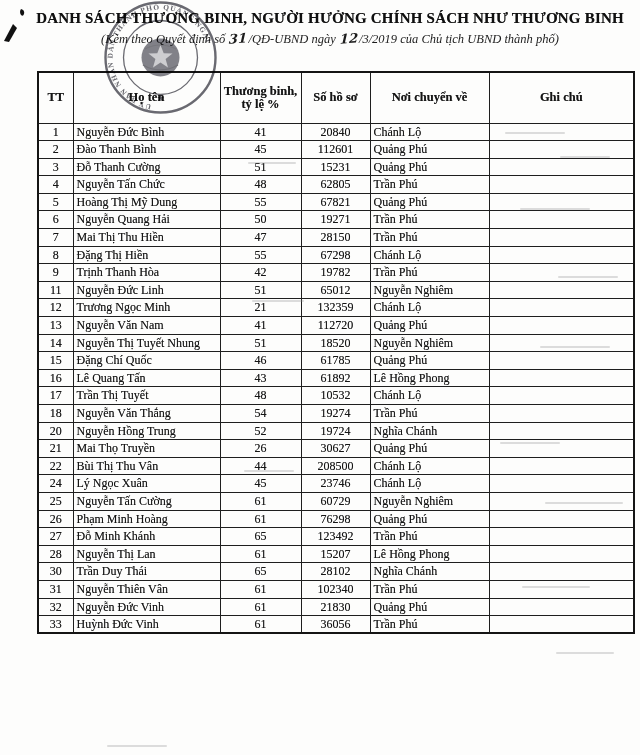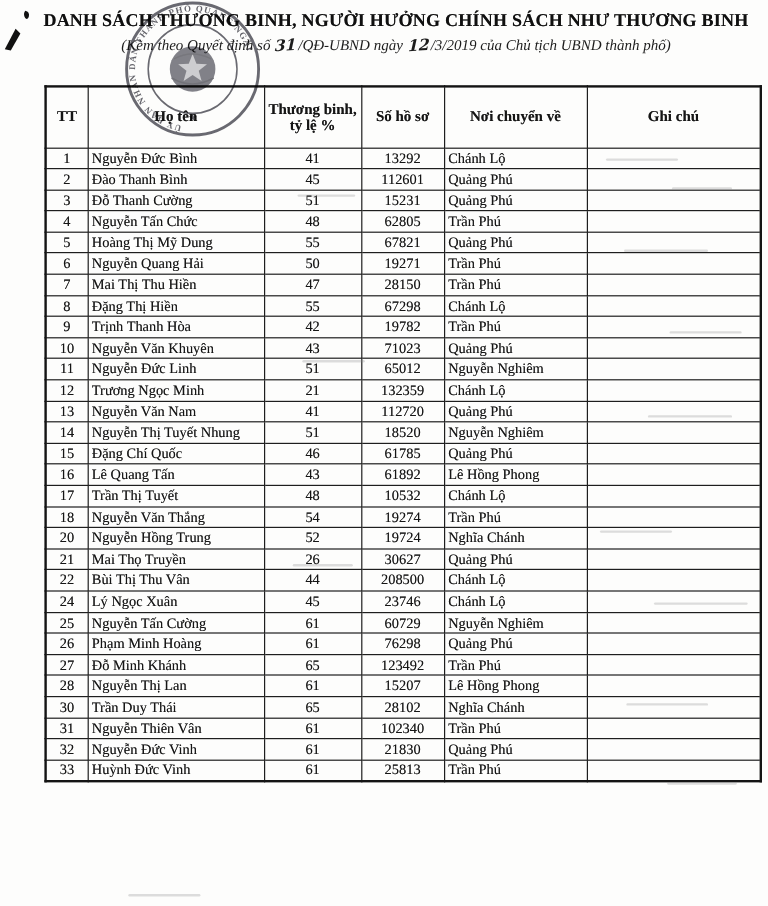--- a/index.html
+++ b/index.html
@@ -95,21 +95,21 @@
           <th>Số hồ sơ</th>
           <th>Nơi chuyển về</th>
           <th>Ghi chú</th>
         </tr>
       </thead>
     <tbody>
         <tr>
           <td class="c-tt">1</td>
           <td class="c-name">Nguyễn Đức Bình</td>
           <td class="c-rate">41</td>
-          <td class="c-file">13292</td>
+          <td class="c-file">20840</td>
           <td class="c-ward">Chánh Lộ</td>
           <td class="c-note"></td>
         </tr>
         <tr>
           <td class="c-tt">2</td>
           <td class="c-name">Đào Thanh Bình</td>
           <td class="c-rate">45</td>
           <td class="c-file">112601</td>
           <td class="c-ward">Quảng Phú</td>
           <td class="c-note"></td>
@@ -161,28 +161,20 @@
           <td class="c-file">67298</td>
           <td class="c-ward">Chánh Lộ</td>
           <td class="c-note"></td>
         </tr>
         <tr>
           <td class="c-tt">9</td>
           <td class="c-name">Trịnh Thanh Hòa</td>
           <td class="c-rate">42</td>
           <td class="c-file">19782</td>
           <td class="c-ward">Trần Phú</td>
-          <td class="c-note"></td>
-        </tr>
-        <tr>
-          <td class="c-tt">10</td>
-          <td class="c-name">Nguyễn Văn Khuyên</td>
-          <td class="c-rate">43</td>
-          <td class="c-file">71023</td>
-          <td class="c-ward">Quảng Phú</td>
           <td class="c-note"></td>
         </tr>
         <tr>
           <td class="c-tt">11</td>
           <td class="c-name">Nguyễn Đức Linh</td>
           <td class="c-rate">51</td>
           <td class="c-file">65012</td>
           <td class="c-ward">Nguyễn Nghiêm</td>
           <td class="c-note"></td>
         </tr>
@@ -327,21 +319,21 @@
           <td class="c-name">Nguyễn Đức Vinh</td>
           <td class="c-rate">61</td>
           <td class="c-file">21830</td>
           <td class="c-ward">Quảng Phú</td>
           <td class="c-note"></td>
         </tr>
         <tr>
           <td class="c-tt">33</td>
           <td class="c-name">Huỳnh Đức Vinh</td>
           <td class="c-rate">61</td>
-          <td class="c-file">25813</td>
+          <td class="c-file">36056</td>
           <td class="c-ward">Trần Phú</td>
           <td class="c-note"></td>
         </tr>
       </tbody>
   </table>
 
   <svg class="stamp" viewBox="0 0 151 125">
     <defs>
       <path id="ringPath" d="M75.5,110.5 A48,48 0 1,1 75.5,14.5 A48,48 0 1,1 75.5,110.5" fill="none"></path>
     </defs>

